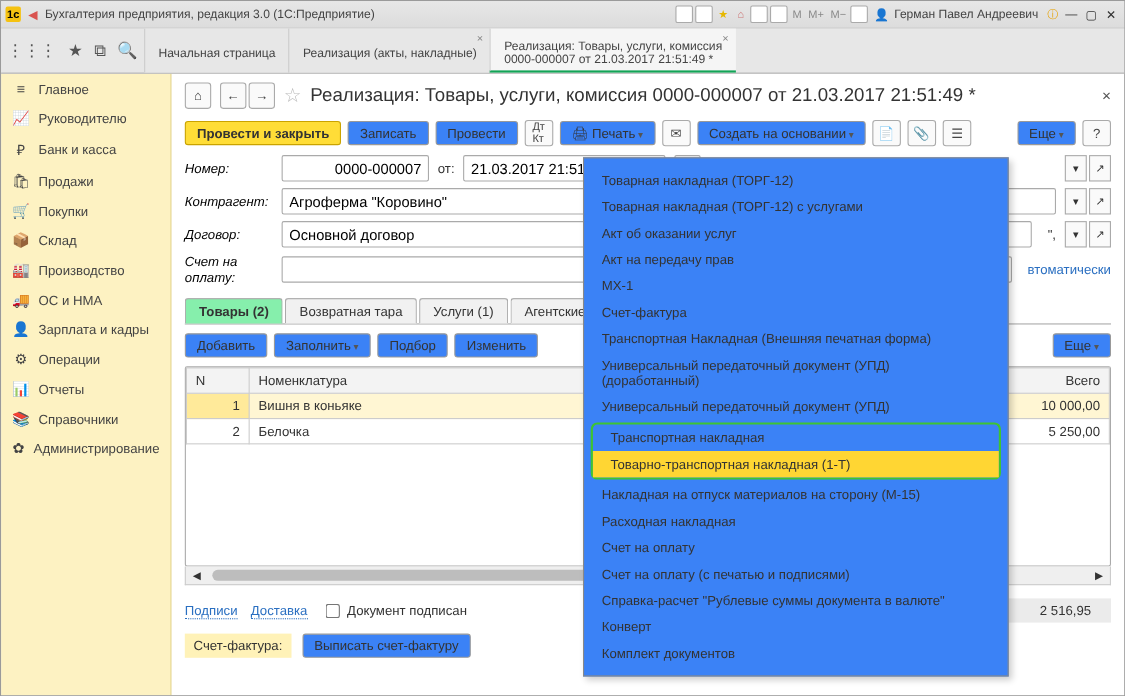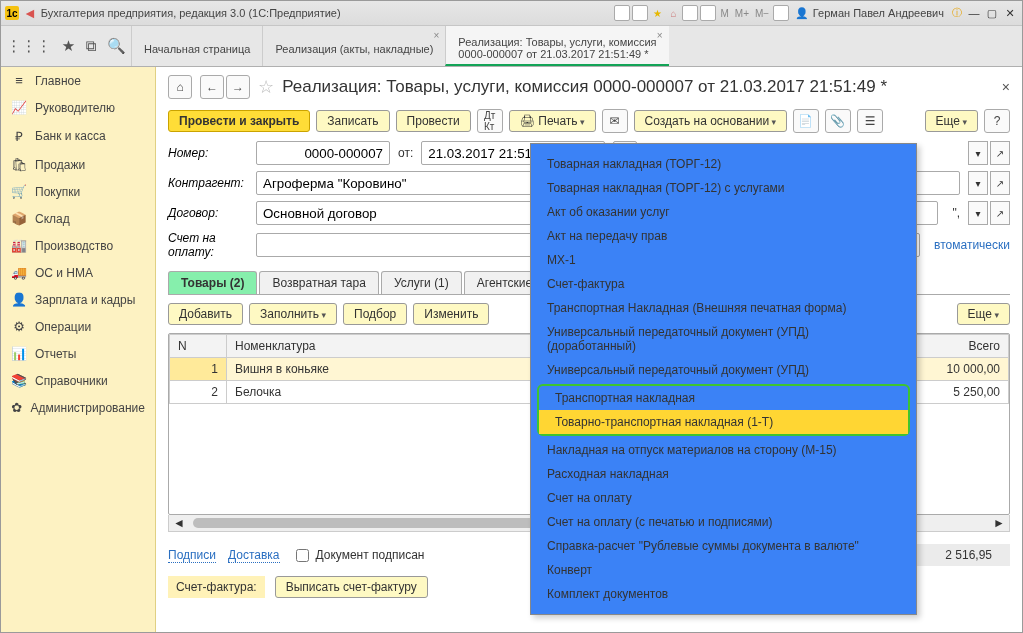--- a/index.html
+++ b/index.html
@@ -86,21 +86,21 @@
     padding: 8px 12px 8px 12px;
     position:relative;
     display:flex; flex-direction:column;
   }
   .headrow { display:flex; align-items:center; gap:8px; margin-bottom:10px;}
   .iconbtn { border:1px solid #aaa; background:#fafafa; border-radius:3px; height:22px; min-width:24px; display:flex; align-items:center; justify-content:center; cursor:pointer; color:#444;}
   .iconbtn.small { min-width:22px; height:22px;}
   .page-title { font-size:17px; color:#333; }
   .close-x { margin-left:auto; font-size:14px; color:#555; cursor:pointer;}
   .toolbar { display:flex; align-items:center; gap:6px; margin-bottom:8px;justify-content:center;}
-  .btn { border:1px solid #999; background:#fef9c3; border-radius:3px; padding:3px 10px; font-size:12px; cursor:pointer; color:#333;}
+  .btn { border:1px solid #999; background:#3b82f6; border-radius:3px; padding:3px 10px; font-size:12px; cursor:pointer; color:#333;}
   .btn.primary { background:#ffdd37; border-color:#caa300; font-weight:bold; color:#333;}
   .btn.drop::after { content:" ▾"; font-size:9px; color:#555;}
   .toolbar .spacer { flex:1; }
   
   .formrow { display:flex; align-items:center; margin-bottom:6px; gap:8px;}
   .formrow label { width:80px; color:#000000;font-style:italic;}
   .input { border:1px solid #aaa; background:#fff; padding:2px 6px; height:18px; border-radius:2px;}
   .input.w120 { width:120px;text-align:right;}
   .input.w180 { width:170px;}
   .input.flex { flex:1;}

